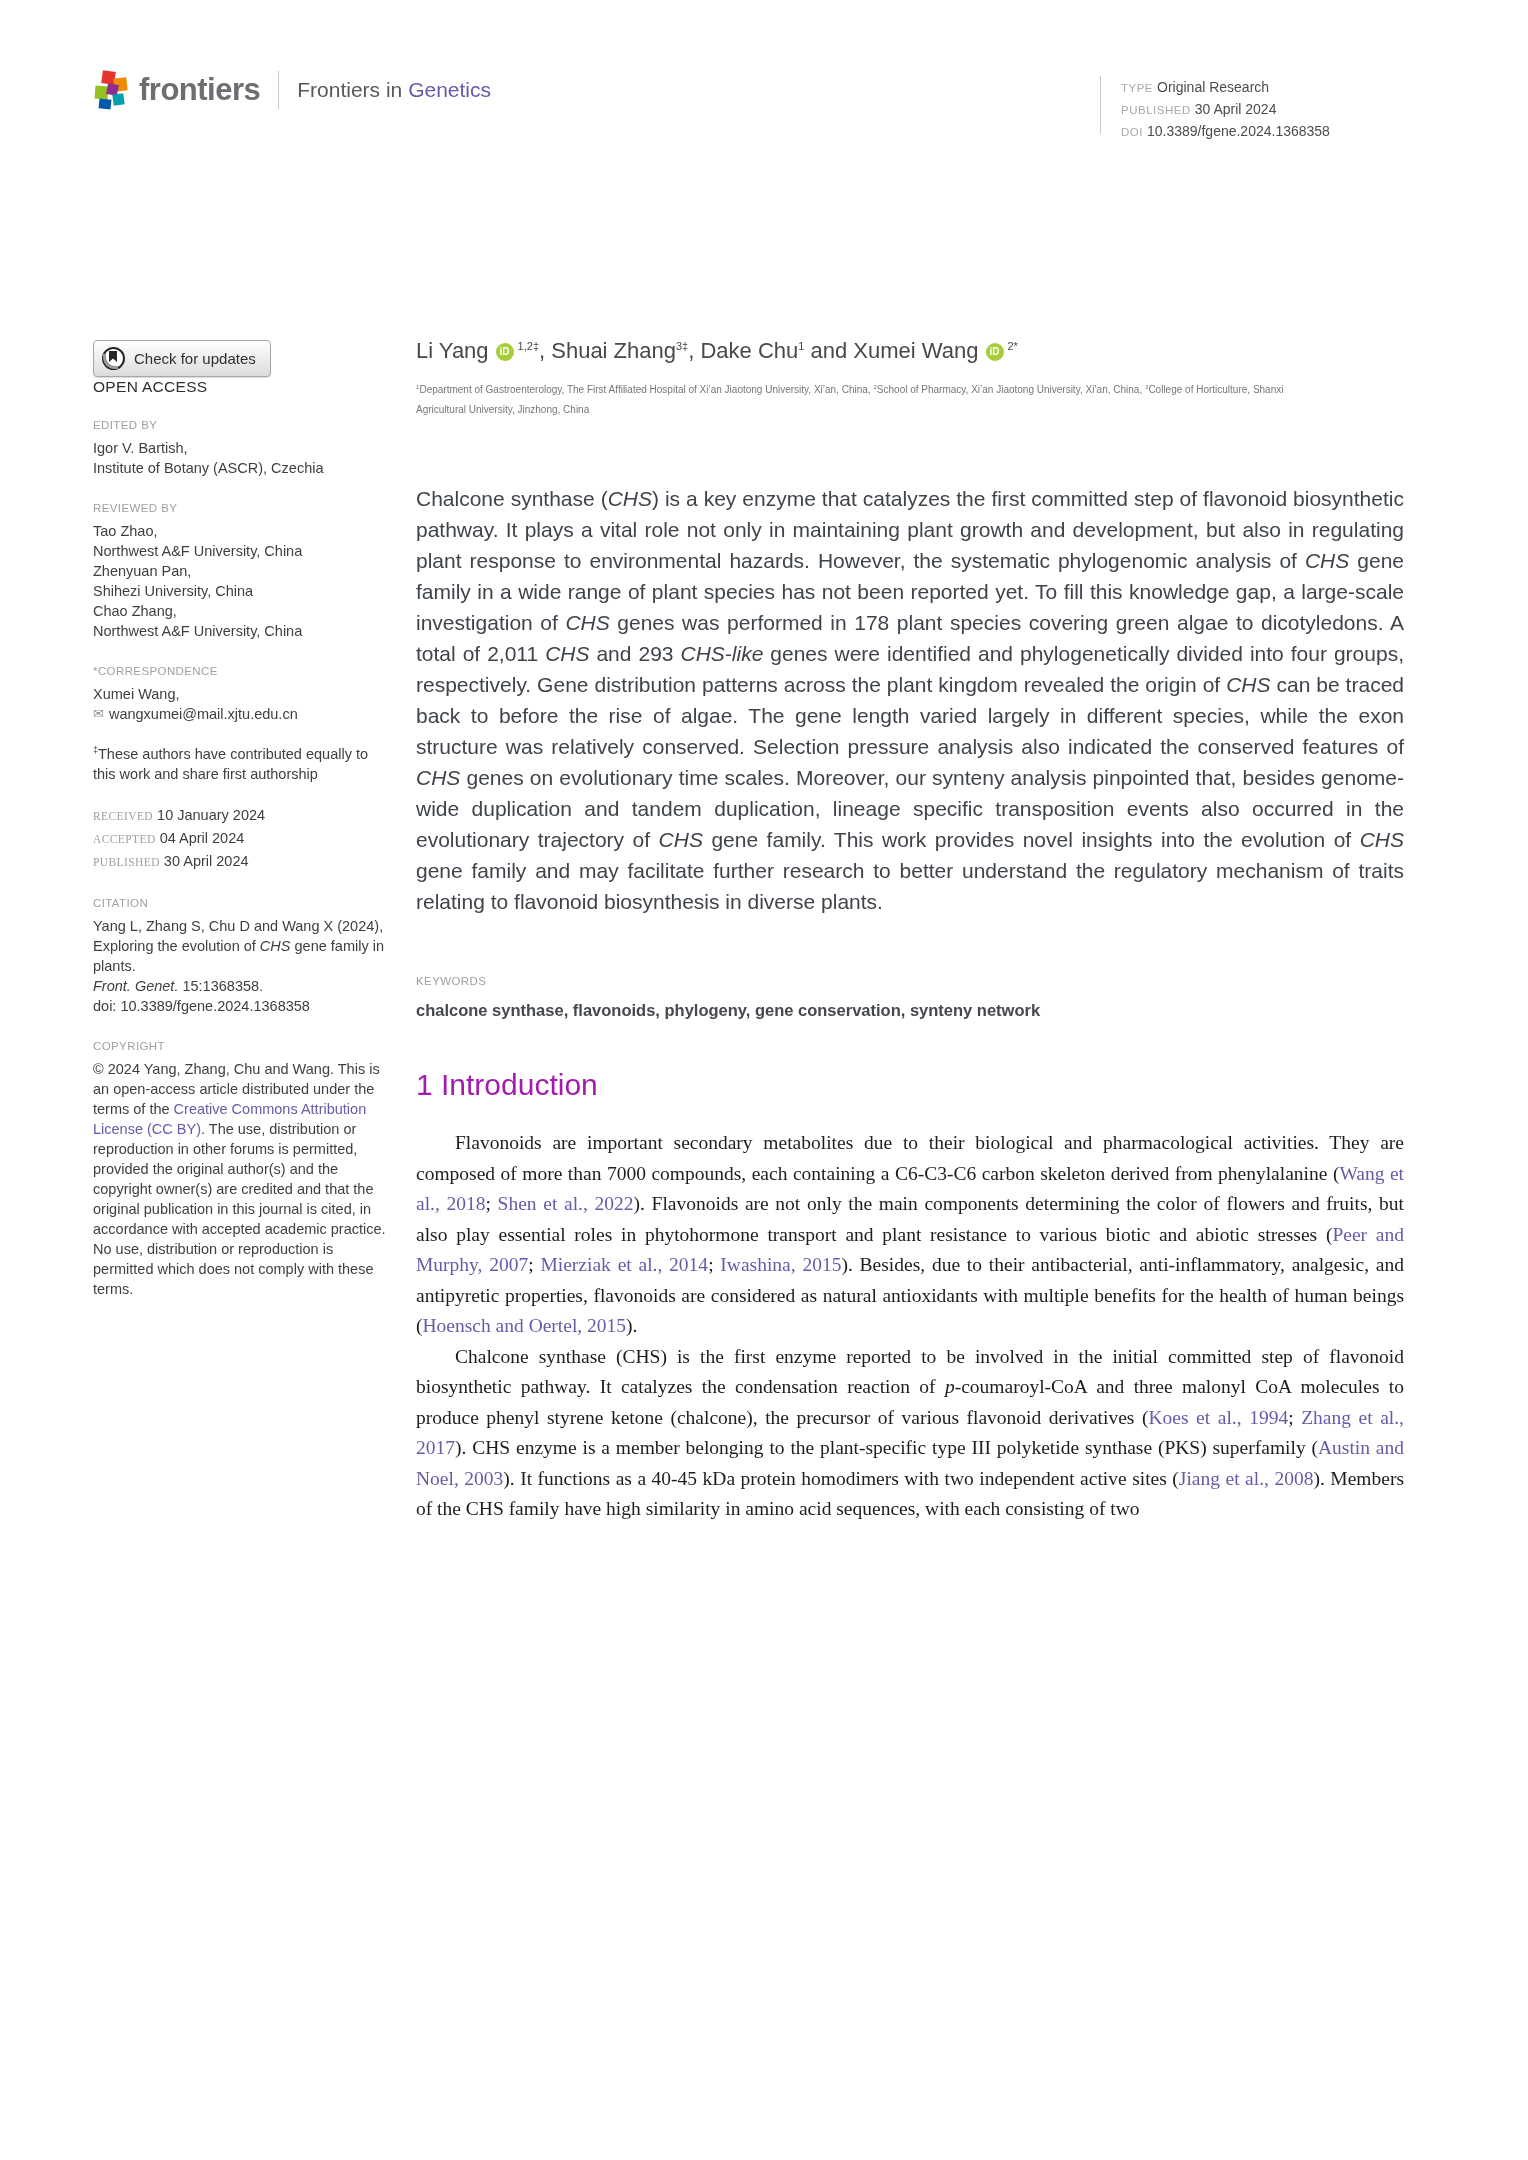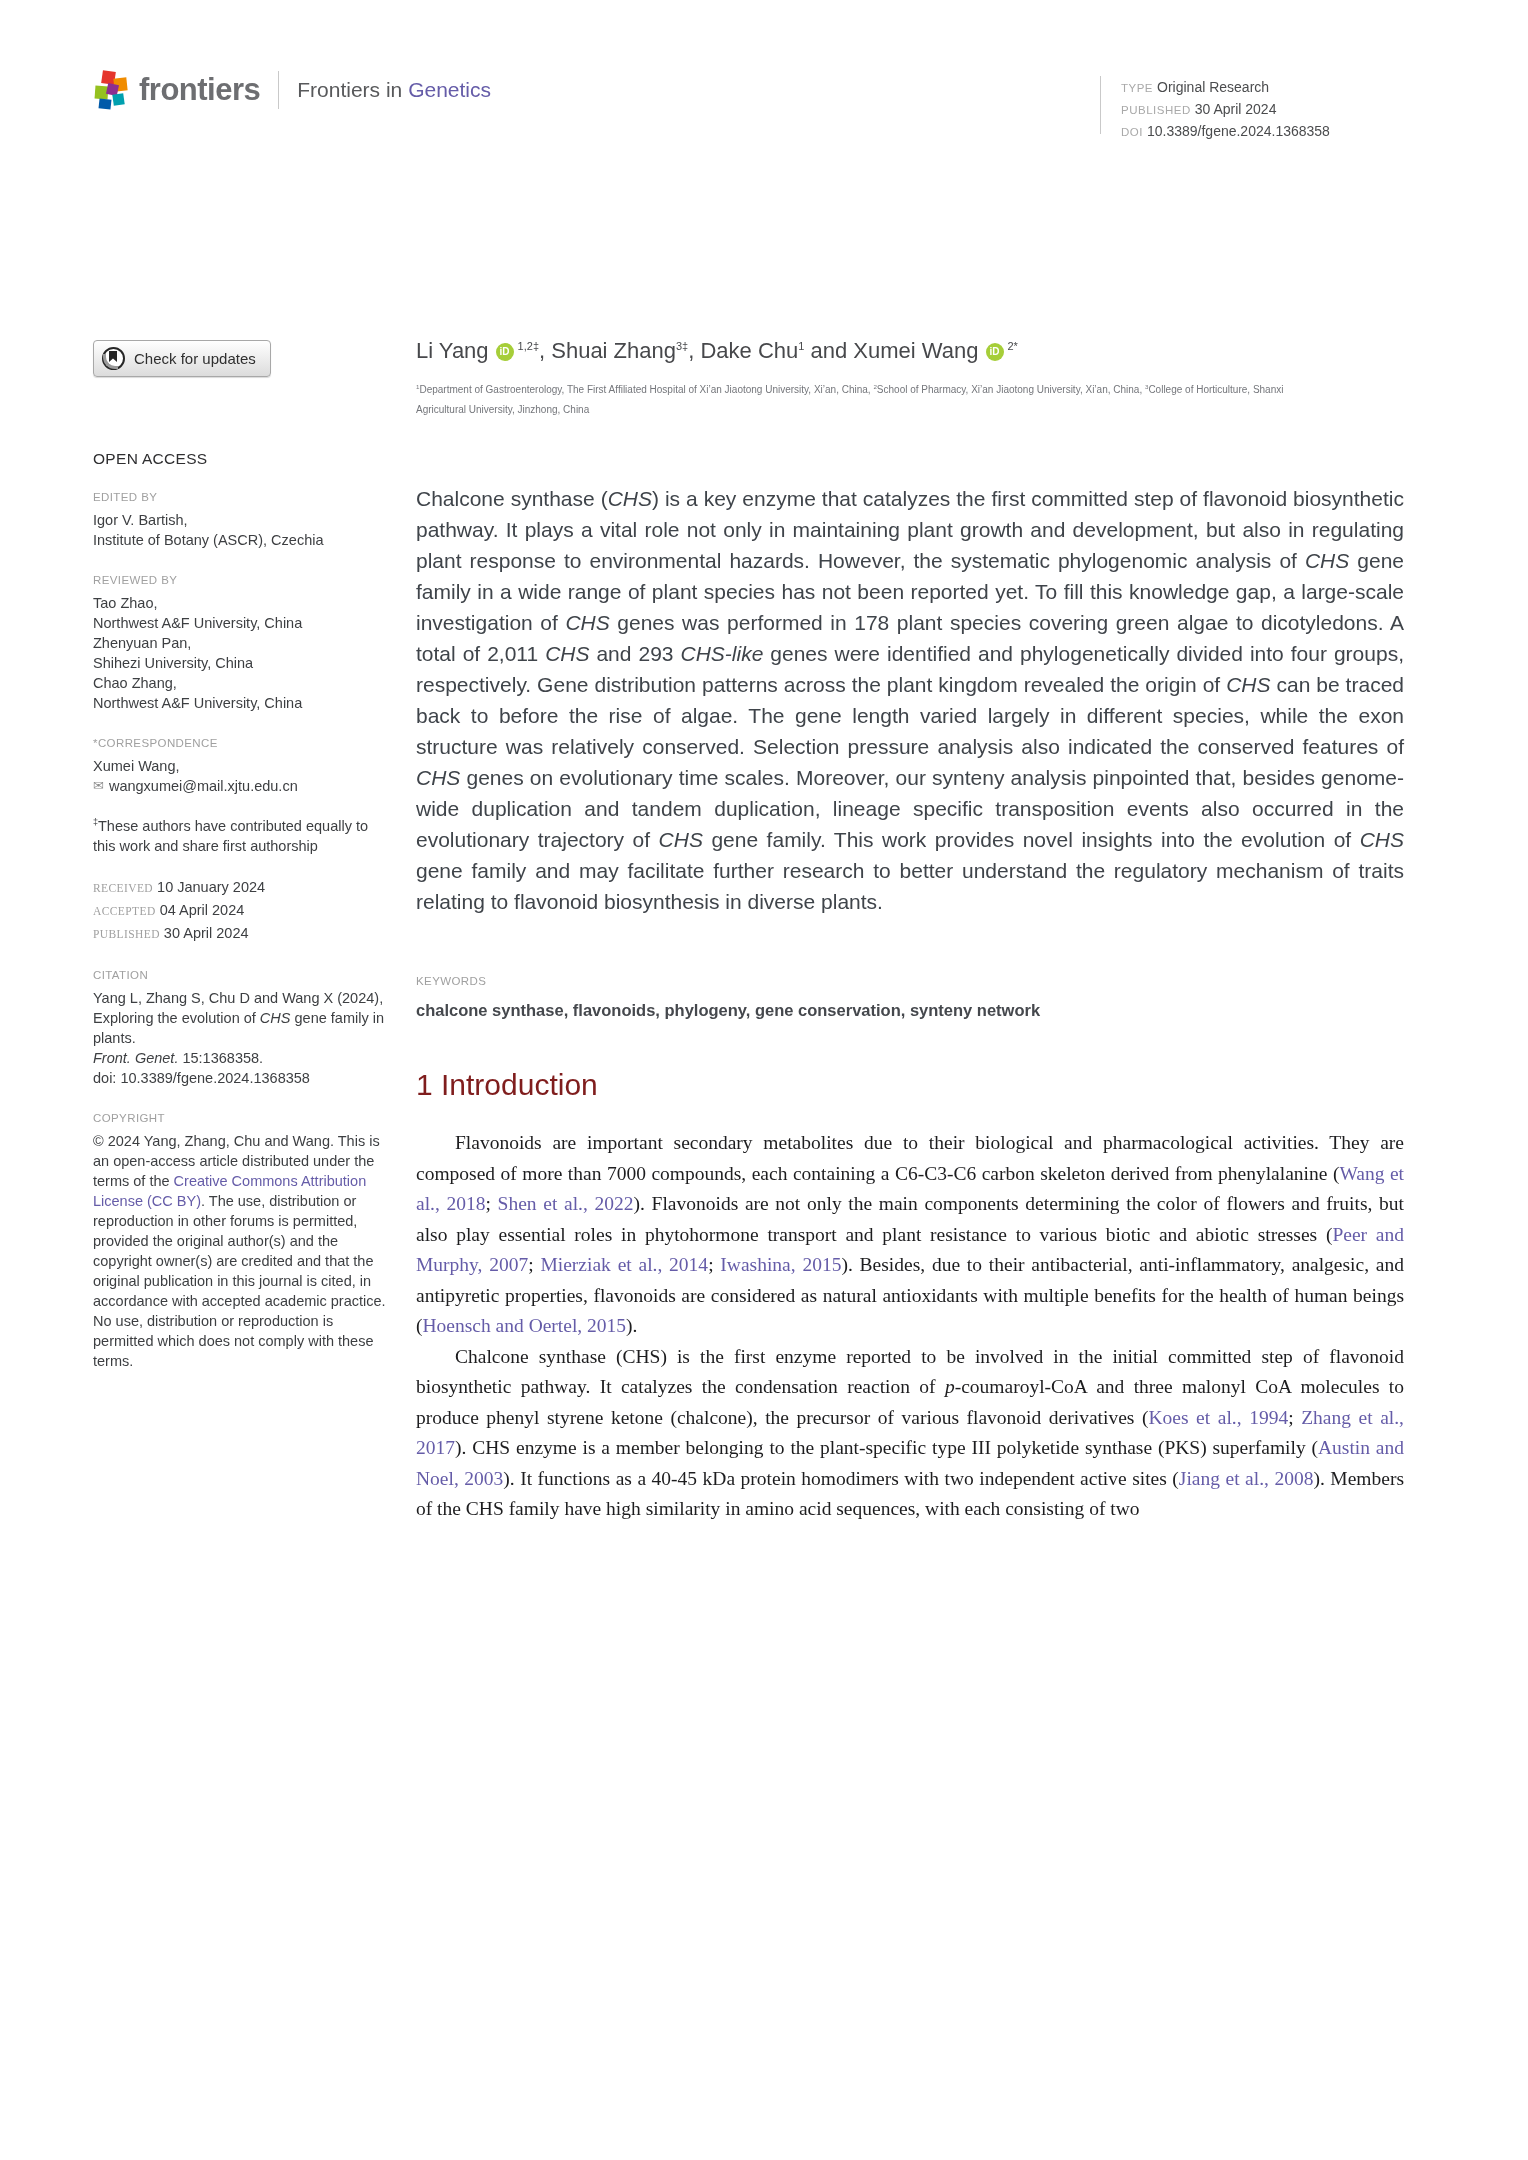--- a/index.html
+++ b/index.html
@@ -38,21 +38,21 @@
   .meta-block { position:absolute; left:1121px; top:77px; }
   .meta-row { line-height:21px; font-size:14px; color:#4b4c4e; white-space:nowrap; }
   .meta-label { color:#a9a9a9; font-size:11.5px; letter-spacing:0.5px; margin-right:4px; }
 
   
   .sidebar { position:absolute; left:93px; top:340px; width:296px; font-size:14.5px; line-height:20px; color:#3d3f42; }
   .check-btn {
     display:inline-flex; align-items:center; gap:9px;
     padding:6px 14px 6px 8px; border:1px solid #a8a8a8; border-radius:4px;
     background:linear-gradient(#ffffff, #dcdcdc);
-    font-size:15px; color:#2f2f2f; cursor:pointer; margin-bottom:72px;
+    font-size:15px; color:#2f2f2f; cursor:pointer; 
     box-shadow:0 1px 1px rgba(0,0,0,0.15);
   }
   .cm-ring {
     position:relative; width:23px; height:23px; border:2.5px solid #262626;
     border-radius:50%; background:#fff; flex:0 0 auto;
   }
   .cm-ring::before {
     content:""; position:absolute; left:5px; top:2px; width:8px; height:11px;
     background:#262626; clip-path:polygon(0 0,100% 0,100% 100%,50% 68%,0 100%);
   }
@@ -76,21 +76,21 @@
     letter-spacing:-0.3px; max-width:650px; margin-bottom:40px;
   }
   .authors { font-size:22px; color:#47484b; margin-bottom:16px; }
   .authors .sup { font-size:11px; }
   .affiliations { font-size:10px; line-height:19.5px; color:#74767b; max-width:870px; margin-bottom:64px; }
   .abstract {
     font-size:21px; line-height:31px; color:#3f444a; text-align:justify; margin-bottom:58px;
   }
   .kw-label { font-size:11.5px; color:#a0a0a0; letter-spacing:0.4px; margin-bottom:14px; }
   .keywords { font-size:16.5px; font-weight:700; color:#45484d; margin-bottom:48px; }
-  .section-heading { font-family:"Liberation Sans", sans-serif; font-size:30px; font-weight:500; color:#7f1d1d; margin-bottom:26px; }
+  .section-heading { font-family:"Liberation Sans", sans-serif; font-size:30px; font-weight:500; color:#a21caf; margin-bottom:26px; }
   .body-para {
     font-family:"Liberation Serif", serif; font-size:19.5px; line-height:30.5px;
     color:#1d1d1f; text-align:justify; text-indent:2em;
   }
 
   
   .pagefoot { position:absolute; left:0; top:2048px; width:1528px; font-size:14px; color:#55565a; }
   .foot-left { position:absolute; left:93px; }
   .foot-left .accent { color:#655ca8; }
   .foot-center { position:absolute; left:0; width:100%; text-align:center; color:#3a3a3c; }

